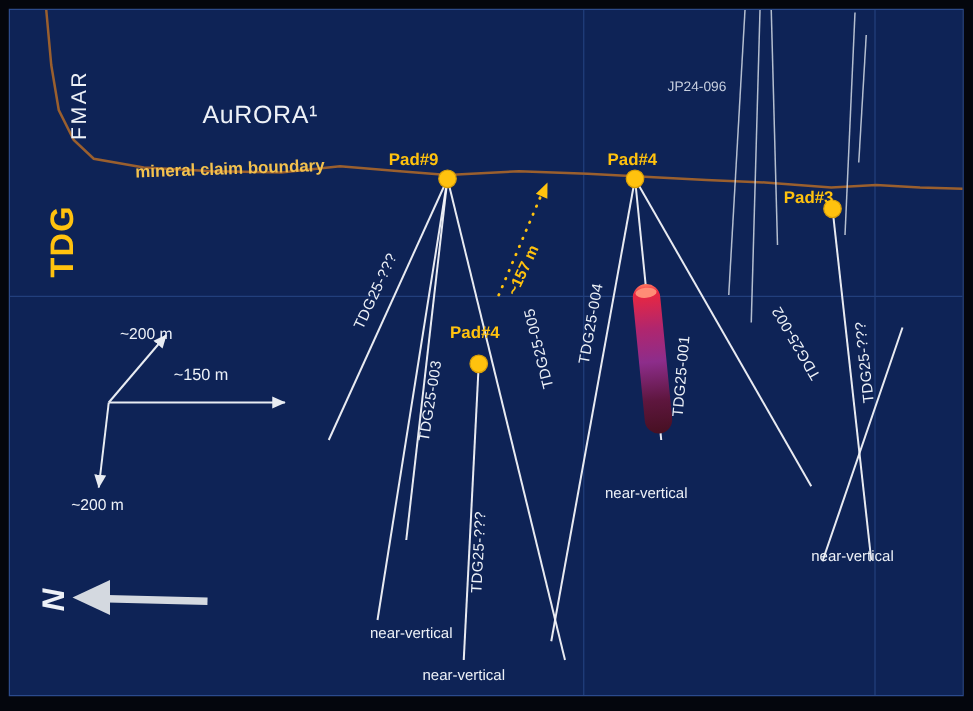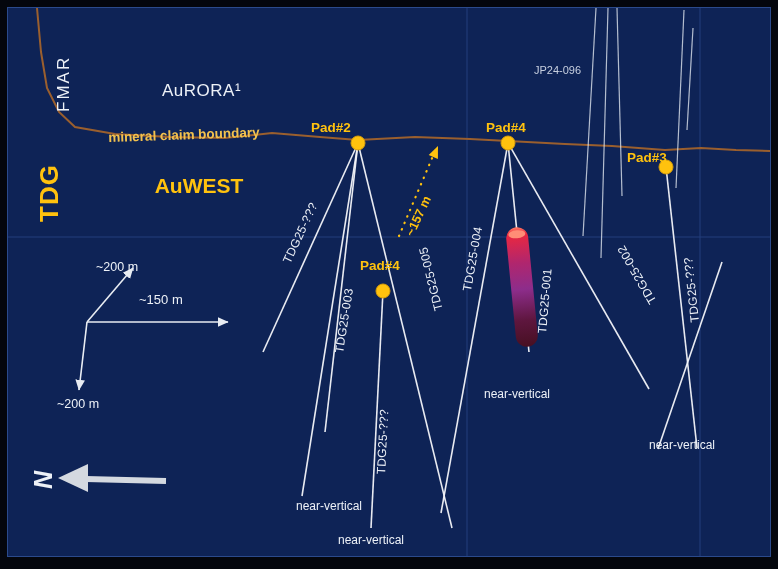--- a/index.html
+++ b/index.html
@@ -88,29 +88,28 @@
       <line x1="87" y1="322" x2="79" y2="390" marker-end="url(#aw)"></line>
     </g>
 
     <g>
       <line x1="166" y1="481" x2="86" y2="479" stroke="#d4d9e0" stroke-width="6"></line>
       <polygon points="58,478 88,464 88,492" fill="#d4d9e0"></polygon>
     </g>
   </svg>
 
   <div class="lbl" style="left:55px;top:112px;transform:rotate(-90deg);font-size:17px;letter-spacing:2px;">FMAR</div>
-  <div class="lbl" style="left:162px;top:82px;font-size:17px;letter-spacing:.5px;">AuRORA¹</div>
+  <div class="lbl" style="left:162px;top:82px;font-size:20px;letter-spacing:.5px;">AuRORA¹</div>
   <div class="lbl yellow b" style="left:36px;top:222px;transform:rotate(-90deg);font-size:26px;letter-spacing:1px;">TDG</div>
   <div class="lbl yellow b" style="left:146px;top:173px;width:106px;text-align:center;font-size:21px;line-height:1.2;white-space:normal;">
-    <div>AuWEST</div>
   </div>
   <div class="lbl gold b" style="left:108px;top:131px;transform:rotate(-2deg);font-size:13.5px;">mineral claim boundary</div>
   <div class="lbl dim" style="left:534px;top:65px;font-size:11px;">JP24-096</div>
 
-  <div class="lbl yellow b" style="left:311px;top:121px;font-size:13.5px;">Pad#2</div>
+  <div class="lbl yellow b" style="left:311px;top:121px;font-size:13.5px;">Pad#9</div>
   <div class="lbl yellow b" style="left:486px;top:121px;font-size:13.5px;">Pad#4</div>
   <div class="lbl yellow b" style="left:627px;top:139px;font-size:13.5px;margin-top:12px;">Pad#3</div>
   <div class="lbl yellow b" style="left:360px;top:259px;font-size:13.5px;">Pad#4</div>
 
   <div class="lbl" style="left:281px;top:260px;transform:rotate(-65deg);font-size:12px;letter-spacing:.3px;">TDG25-???</div>
   <div class="lbl" style="left:333px;top:352px;transform:rotate(-81deg);font-size:12px;letter-spacing:.3px;">TDG25-003</div>
   <div class="lbl" style="left:433px;top:312px;transform:rotate(-104deg);font-size:12px;letter-spacing:.3px;">TDG25-005</div>
   <div class="lbl" style="left:461px;top:290px;transform:rotate(-80deg);font-size:12px;letter-spacing:.3px;">TDG25-004</div>
   <div class="lbl" style="left:536px;top:333px;transform:rotate(-85deg);font-size:12px;letter-spacing:.3px;">TDG25-001</div>
   <div class="lbl" style="left:648px;top:306px;transform:rotate(-120deg);font-size:12px;letter-spacing:.3px;">TDG25-002</div>

